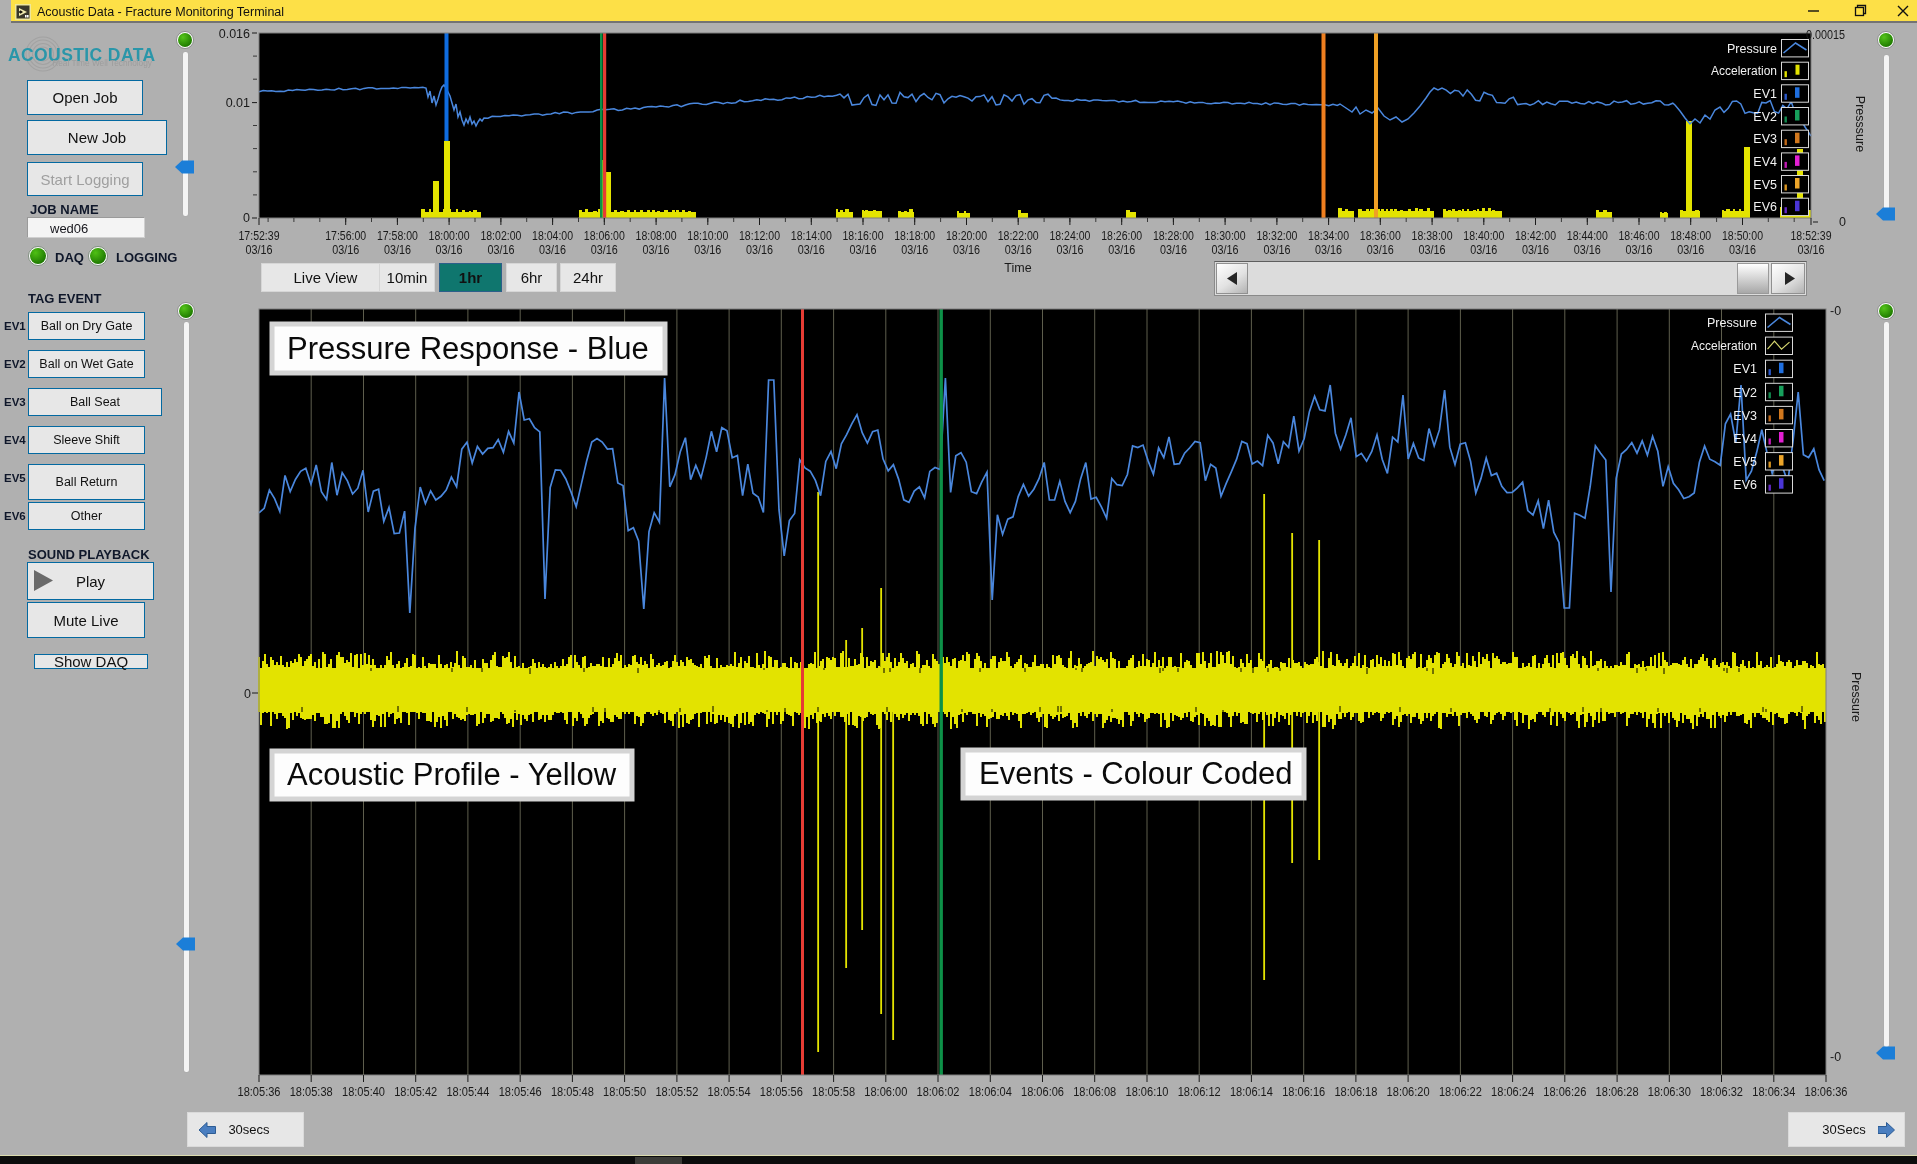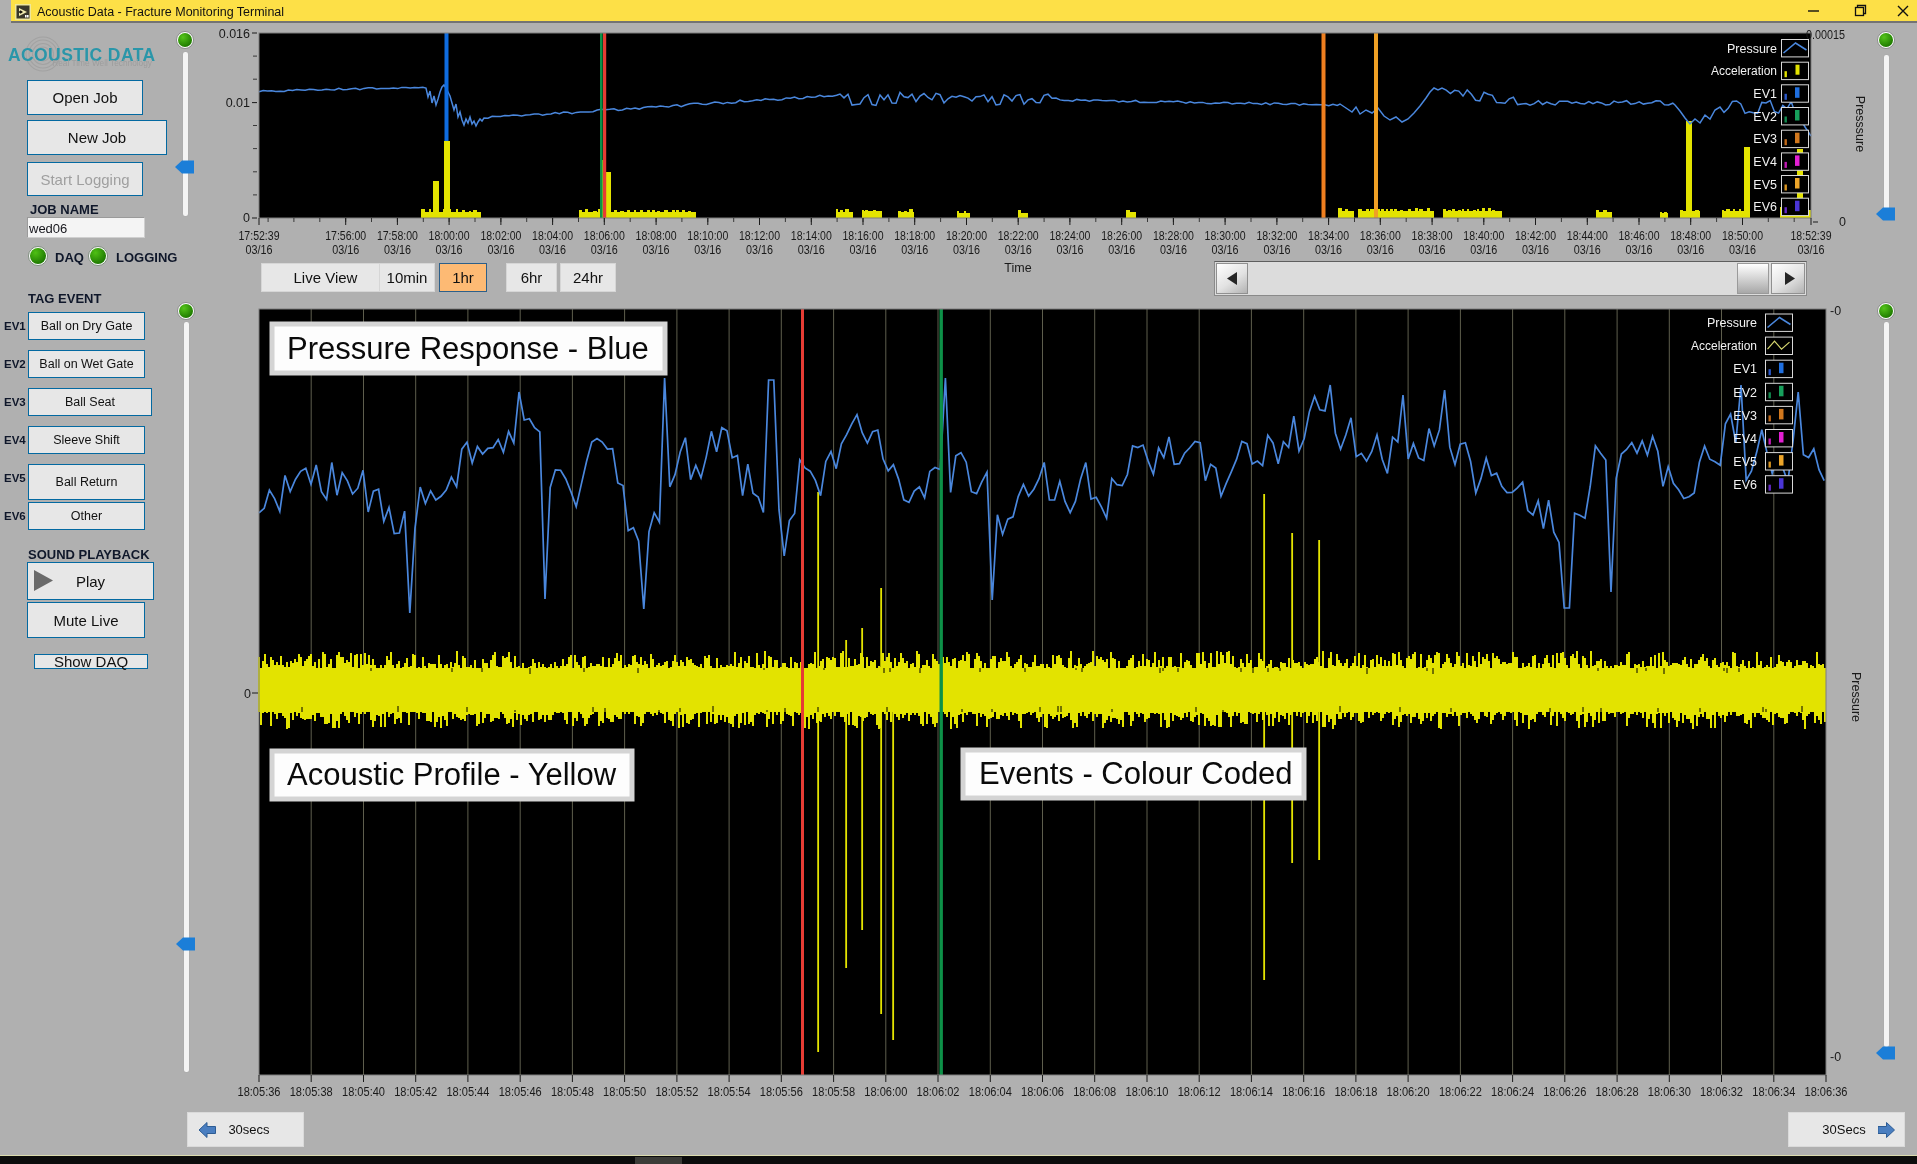--- a/index.html
+++ b/index.html
@@ -33,35 +33,35 @@
       <circle cx="37" cy="18" r="14"></circle>
       <circle cx="37" cy="18" r="17"></circle>
  </g>
  <text x="2" y="25" font-size="17.5" font-weight="bold" fill="#2a96a9" font-family="Liberation Sans,sans-serif" letter-spacing="0.4">ACOUSTIC DATA</text>
  <text x="146" y="30" font-size="8.3" fill="#9d9d9d" text-anchor="end" font-family="Liberation Sans,sans-serif">Real Time Well Technology</text>
 </svg>
 <div class="btn" style="left:27px;top:80px;width:116px;height:35px">Open Job</div>
 <div class="btn" style="left:27px;top:120px;width:140px;height:35px">New Job</div>
 <div class="btn" style="left:27px;top:162px;width:116px;height:34px;color:#9f9f9f">Start Logging</div>
 <div class="lbl" style="left:30px;top:202px">JOB NAME</div>
-<div style="position:absolute;left:27px;top:217px;width:118px;height:21px;background:#f4f4f4;border:1px solid #9a9a9a;border-right-color:#cfcfcf;border-bottom-color:#cfcfcf;font-size:13px;color:#16161c;padding:3px 0 0 1px">wed06</div>
+<div style="position:absolute;left:27px;top:217px;width:118px;height:21px;background:#f4f4f4;border:1px solid #9a9a9a;border-right-color:#cfcfcf;border-bottom-color:#cfcfcf;font-size:13px;color:#16161c;padding:3px 0 0 22px">wed06</div>
 <div style="position:absolute;left:28px;top:246px;width:20px;height:20px;border-radius:50%;background:#fff;border:1px solid #7d8d7d"></div>
 <div style="position:absolute;left:30px;top:248px;width:16px;height:16px;border-radius:50%;background:radial-gradient(circle at 35% 30%,#4fc014,#1c7500 78%)"></div>
 <div class="lbl" style="left:55px;top:250px;font-size:13px">DAQ</div>
 <div style="position:absolute;left:88px;top:246px;width:20px;height:20px;border-radius:50%;background:#fff;border:1px solid #7d8d7d"></div>
 <div style="position:absolute;left:90px;top:248px;width:16px;height:16px;border-radius:50%;background:radial-gradient(circle at 35% 30%,#4fc014,#1c7500 78%)"></div>
 <div class="lbl" style="left:116px;top:250px;font-size:13px">LOGGING</div>
 
 <div class="lbl" style="left:28px;top:291px">TAG EVENT</div>
 <div class="lbl" style="left:4px;top:320px;font-size:11.5px">EV1</div>
 <div class="btn" style="left:28px;top:312px;width:117px;height:28px;font-size:12.5px">Ball on Dry Gate</div>
 <div class="lbl" style="left:4px;top:358px;font-size:11.5px">EV2</div>
 <div class="btn" style="left:28px;top:350px;width:117px;height:28px;font-size:12.5px">Ball on Wet Gate</div>
 <div class="lbl" style="left:4px;top:396px;font-size:11.5px">EV3</div>
-<div class="btn" style="left:28px;top:388px;width:124px;height:28px;font-size:12.5px">Ball Seat</div>
+<div class="btn" style="left:28px;top:388px;width:134px;height:28px;font-size:12.5px">Ball Seat</div>
 <div class="lbl" style="left:4px;top:434px;font-size:11.5px">EV4</div>
 <div class="btn" style="left:28px;top:426px;width:117px;height:28px;font-size:12.5px">Sleeve Shift</div>
 <div class="lbl" style="left:4px;top:472px;font-size:11.5px">EV5</div>
 <div class="btn" style="left:28px;top:464px;width:117px;height:36px;font-size:12.5px">Ball Return</div>
 <div class="lbl" style="left:4px;top:510px;font-size:11.5px">EV6</div>
 <div class="btn" style="left:28px;top:502px;width:117px;height:28px;font-size:12.5px">Other</div>
 
 <div class="lbl" style="left:28px;top:547px">SOUND PLAYBACK</div>
 <div class="btn" style="left:27px;top:562px;width:127px;height:38px">Play</div>
 <svg width="22" height="22" style="position:absolute;left:33px;top:570px">
@@ -380,21 +380,21 @@
     <rect x="1784.5" y="207.2" width="2.4" height="6" fill="#6428c8"></rect>
     <rect x="1795.0" y="200.7" width="4.5" height="10.5" fill="#4a35d6"></rect>
 <text x="1806" y="39" class="ax" textLength="39" lengthAdjust="spacingAndGlyphs">0.00015</text>
 <text x="1839" y="226" class="ax">0</text>
 <line x1="1813" y1="222" x2="1818" y2="222" stroke="#1a1a1a"></line>
 <text x="1856" y="124" class="ax" transform="rotate(90 1856 124)" text-anchor="middle">Presssure</text>
 </svg>
 
 <div class="btn" style="left:261px;top:263px;width:129px;height:29px;border-color:#d6d6d6">Live View</div>
 <div class="btn" style="left:379px;top:263px;width:56px;height:29px;border-color:#d6d6d6">10min</div>
-<div class="btn" style="left:439px;top:263px;width:48px;height:29px;background:#fdba74;border:1.5px solid #2c5f8a;font-weight:normal">1hr</div>
+<div class="btn" style="left:439px;top:263px;width:63px;height:29px;background:#0f766e;border:1.5px solid #2c5f8a;font-weight:bold">1hr</div>
 <div class="btn" style="left:506px;top:263px;width:51px;height:29px;border-color:#d6d6d6">6hr</div>
 <div class="btn" style="left:560px;top:263px;width:56px;height:29px;border-color:#d6d6d6">24hr</div>
 
 <div style="position:absolute;left:1214px;top:261px;width:593px;height:35px;border:1px solid #8a8a8a;border-top-color:#5e5e5e;background:#dcdcdc">
  <div style="position:absolute;left:1px;top:1px;width:32px;height:31px;background:linear-gradient(145deg,#ffffff 0%,#e2e2e2 55%,#b2b2b2 100%);border:1px solid #909090"></div>
  <svg width="11" height="13" style="position:absolute;left:12px;top:10px">
       <polygon points="10,0 10,13 0,6.5" fill="#262626"></polygon>
     </svg>
  <div style="position:absolute;left:522px;top:1px;width:32px;height:31px;background:linear-gradient(#ffffff,#a8a8a8);border:1px solid #9a9a9a"></div>
  <div style="position:absolute;left:556px;top:1px;width:34px;height:31px;background:linear-gradient(145deg,#ffffff 0%,#e2e2e2 55%,#b2b2b2 100%);border:1px solid #909090"></div>

